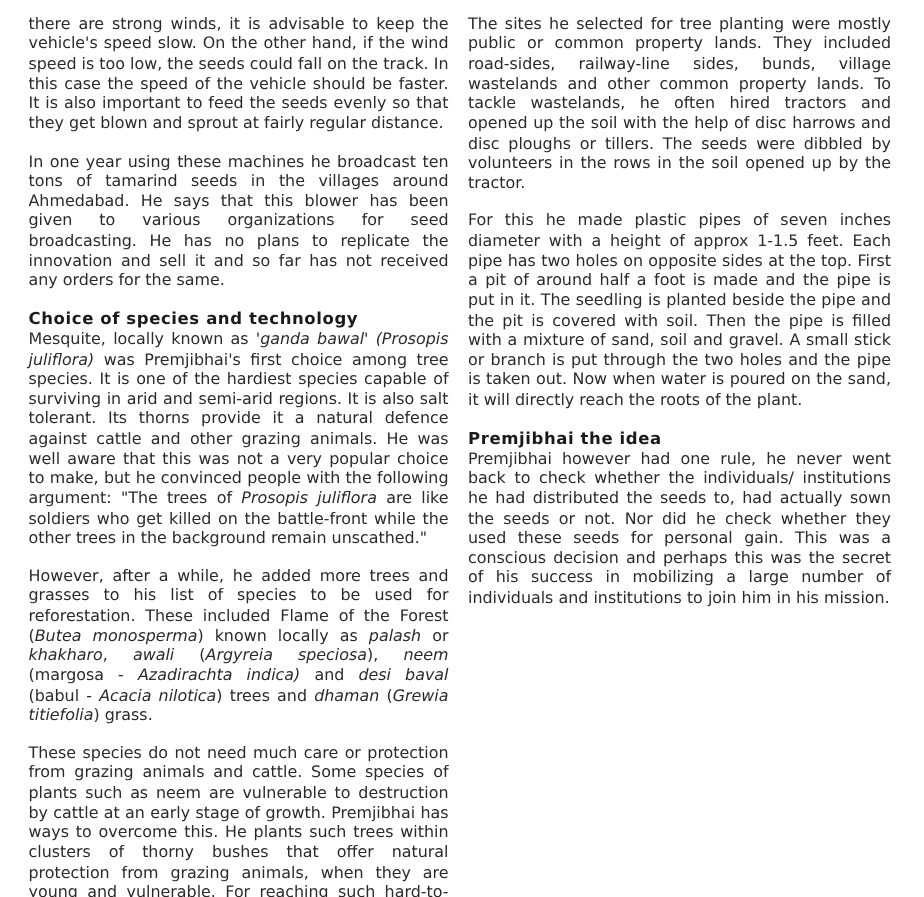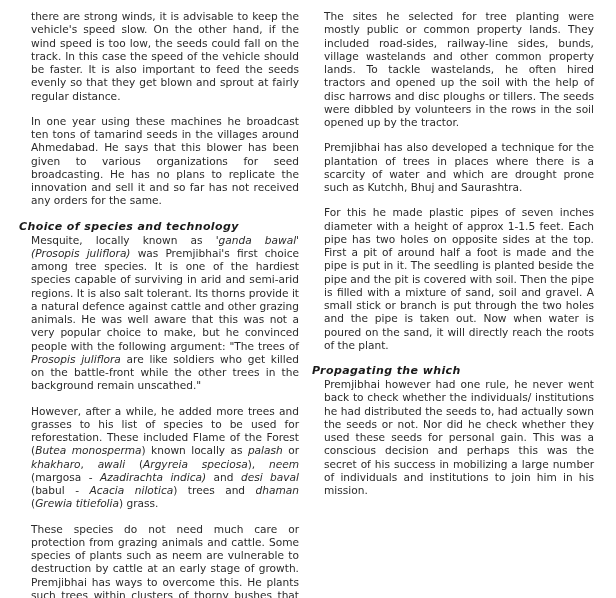--- a/index.html
+++ b/index.html
@@ -2,35 +2,34 @@
 <html><head>
 <meta charset="utf-8">
 <style>
   html, body { margin: 0; padding: 0; background: #ffffff; }
   body { width: 616px; height: 598px; overflow: hidden; position: relative;
          font-family: "DejaVu Sans", sans-serif; color: #2a2a2a; }
   .col { position: absolute; top: 10px; width: 280px; font-size: 10.6px; line-height: 13.25px;
          text-align: justify; }
   .col.left { left: 19px; }
   .col.right { left: 312px; width: 282px; }
-  p { margin: 0 0 12px 12px; }
-  h3 { margin: 0; font-size: 11px; font-weight: bold; letter-spacing: 0.4px; color: #1a1a1a; line-height: 14px; font-style: italic; }
+  p { margin: 0 0 12px 0; }
+  h3 { margin: 0; font-size: 11px; font-weight: bold; letter-spacing: 0.4px; color: #1a1a1a; line-height: 14px; }
   i { font-style: italic; }
 </style>
 </head>
 <body>
 
 <div class="col left">
   <p>there are strong winds, it is advisable to keep the vehicle's speed slow. On the other hand, if the wind speed is too low, the seeds could fall on the track. In this case the speed of the vehicle should be faster. It is also important to feed the seeds evenly so that they get blown and sprout at fairly regular distance.</p>
   <p>In one year using these machines he broadcast ten tons of tamarind seeds in the villages around Ahmedabad. He says that this blower has been given to various organizations for seed broadcasting. He has no plans to replicate the innovation and sell it and so far has not received any orders for the same.</p>
   <h3>Choice of species and technology</h3>
   <p><span>Mesquite, locally known as </span><i>'ganda bawal' (Prosopis juliflora)</i><span> was Premjibhai's first choice among tree species. It is one of the hardiest species capable of surviving in arid and semi-arid regions. It is also salt tolerant. Its thorns provide it a natural defence against cattle and other grazing animals. He was well aware that this was not a very popular choice to make, but he convinced people with the following argument: "The trees of </span><i>Prosopis juliflora</i><span> are like soldiers who get killed on the battle-front while the other trees in the background remain unscathed."</span></p>
   <p><span>However, after a while, he added more trees and grasses to his list of species to be used for reforestation.  These included Flame of the Forest (</span><i>Butea monosperma</i><span>) known locally as </span><i>palash</i><span> or </span><i>khakharo</i><span>, </span><i>awali</i><span> (</span><i>Argyreia speciosa</i><span>), </span><i>neem</i><span> (margosa - </span><i>Azadirachta indica)</i><span> and </span><i>desi baval</i><span> (babul - </span><i>Acacia nilotica</i><span>) trees and </span><i>dhaman</i><span> (</span><i>Grewia titiefolia</i><span>) grass.</span></p>
   <p>These species do not need much care or protection from grazing animals and cattle. Some species of plants such as neem are vulnerable to destruction by cattle at an early stage of growth. Premjibhai has ways to overcome this. He plants such trees within clusters of thorny bushes that offer natural protection from grazing animals, when they are young and vulnerable. For reaching such hard-to-reach locations, he uses a hollow crowbar approximately five feet (1.5 m) long to convey the seeds to the selected location. One end of the pipe-like steel shaft is pointed</p>
 </div>
 
 <div class="col right">
   <p>The sites he selected for tree planting were mostly public or common property lands. They included road-sides, railway-line sides, bunds, village wastelands and other common property lands. To tackle wastelands, he often hired tractors and opened up the soil with the help of disc harrows and disc ploughs or tillers. The seeds were dibbled by volunteers in the rows in the soil opened up by the tractor.</p>
-  <p>Premjibhai has also developed a technique for the plantation of trees in places where there is a scarcity of water and which are drought prone such as Kutchh, Bhuj and Saurashtra.</p>
   <p>For this he made plastic pipes of seven inches diameter with a height of approx 1-1.5 feet. Each pipe has two holes on opposite sides at the top. First a pit of around half a foot is made and the pipe is put in it. The seedling is planted beside the pipe and the pit is covered with soil. Then the pipe is filled with a mixture of sand, soil and gravel. A small stick or branch is put through the two holes and the pipe is taken out. Now when water is poured on the sand, it will directly reach the roots of the plant.</p>
-  <h3>Propagating the which</h3>
+  <h3>Premjibhai the idea</h3>
   <p>Premjibhai however had one rule, he never went back to check whether the individuals/ institutions he had distributed the seeds to, had actually sown the seeds or not. Nor did he check whether they used these seeds for personal gain. This was a conscious decision and perhaps this was the secret of his success in mobilizing a large number of individuals and institutions to join him in his mission.</p>
 </div>
 
 </body></html>

